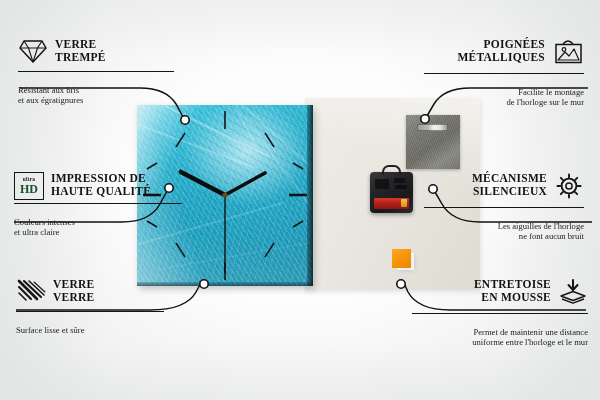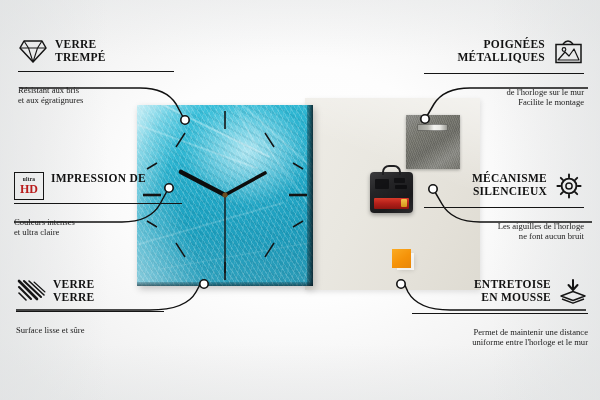--- a/index.html
+++ b/index.html
@@ -259,24 +259,25 @@
       <span style="display:block">Résistant aux bris</span>
       <span style="display:block">et aux égratignures</span>
     </div>
   </div>
 
   <div class="callout left" style="left:14px; top:172px; width:172px;">
     <div class="co-head">
       <span class="ico" style="width:30px;height:28px;border:1.6px solid #151515;display:flex;flex-direction:column;
                    align-items:center;justify-content:center;line-height:1;">
         <span style="font-size:5.4px;font-weight:bold;letter-spacing:.2px;color:#151515;">ultra</span>
-        <span style="font-size:12px;font-weight:bold;color:#b91c1c;margin-top:1px;">HD</span>
+        <span style="font-size:12px;font-weight:bold;color:#14532d;margin-top:1px;">HD</span>
       </span>
       <span>
         <span class="co-title" style="display:block">IMPRESSION DE</span>
+        <span class="co-title" style="display:block">HAUTE QUALITÉ</span>
       </span>
     </div>
     <div class="co-rule" style="width:168px"></div>
     <div class="co-sub">
       <span style="display:block">Couleurs intenses</span>
       <span style="display:block">et ultra claire</span>
     </div>
   </div>
 
   <div class="callout left" style="left:16px; top:278px; width:150px;">
@@ -314,22 +315,22 @@
         <svg width="32" height="28" viewBox="0 0 32 28">
           <path d="M11,6 Q16,0 21,6" fill="none" stroke="#151515" stroke-width="1.4"></path>
           <rect x="4" y="6.5" width="25" height="18" fill="none" stroke="#151515" stroke-width="1.5"></rect>
           <path d="M6,22 L13,14 L17,18 L22,11 L27,22 Z" fill="none" stroke="#151515" stroke-width="1.2" stroke-linejoin="round"></path>
           <circle cx="12" cy="11.5" r="1.8" fill="none" stroke="#151515" stroke-width="1.2"></circle>
         </svg>
       </span>
     </div>
     <div class="co-rule" style="width:160px"></div>
     <div class="co-sub">
+      <span style="display:block">Facilite le montage</span>
       <span style="display:block">de l'horloge sur le mur</span>
-      <span style="display:block">Facilite le montage</span>
     </div>
   </div>
 
   <div class="callout right" style="left:424px; top:172px; width:160px;">
     <div class="co-head">
       <span>
         <span class="co-title" style="display:block">MÉCANISME</span>
         <span class="co-title" style="display:block">SILENCIEUX</span>
       </span>
       <span class="ico">

